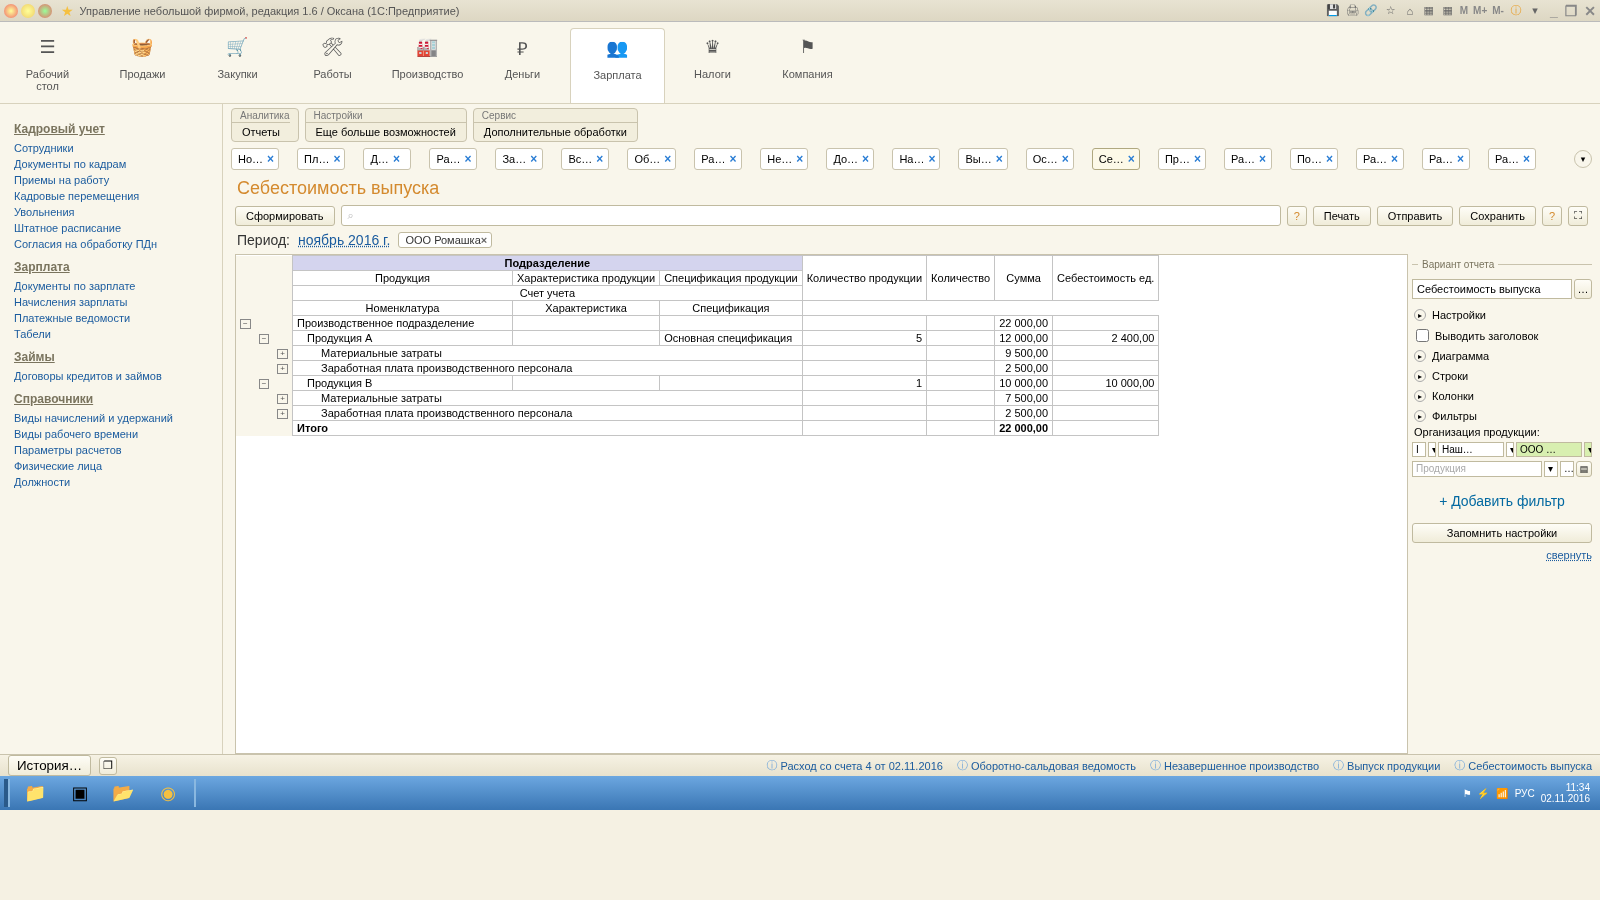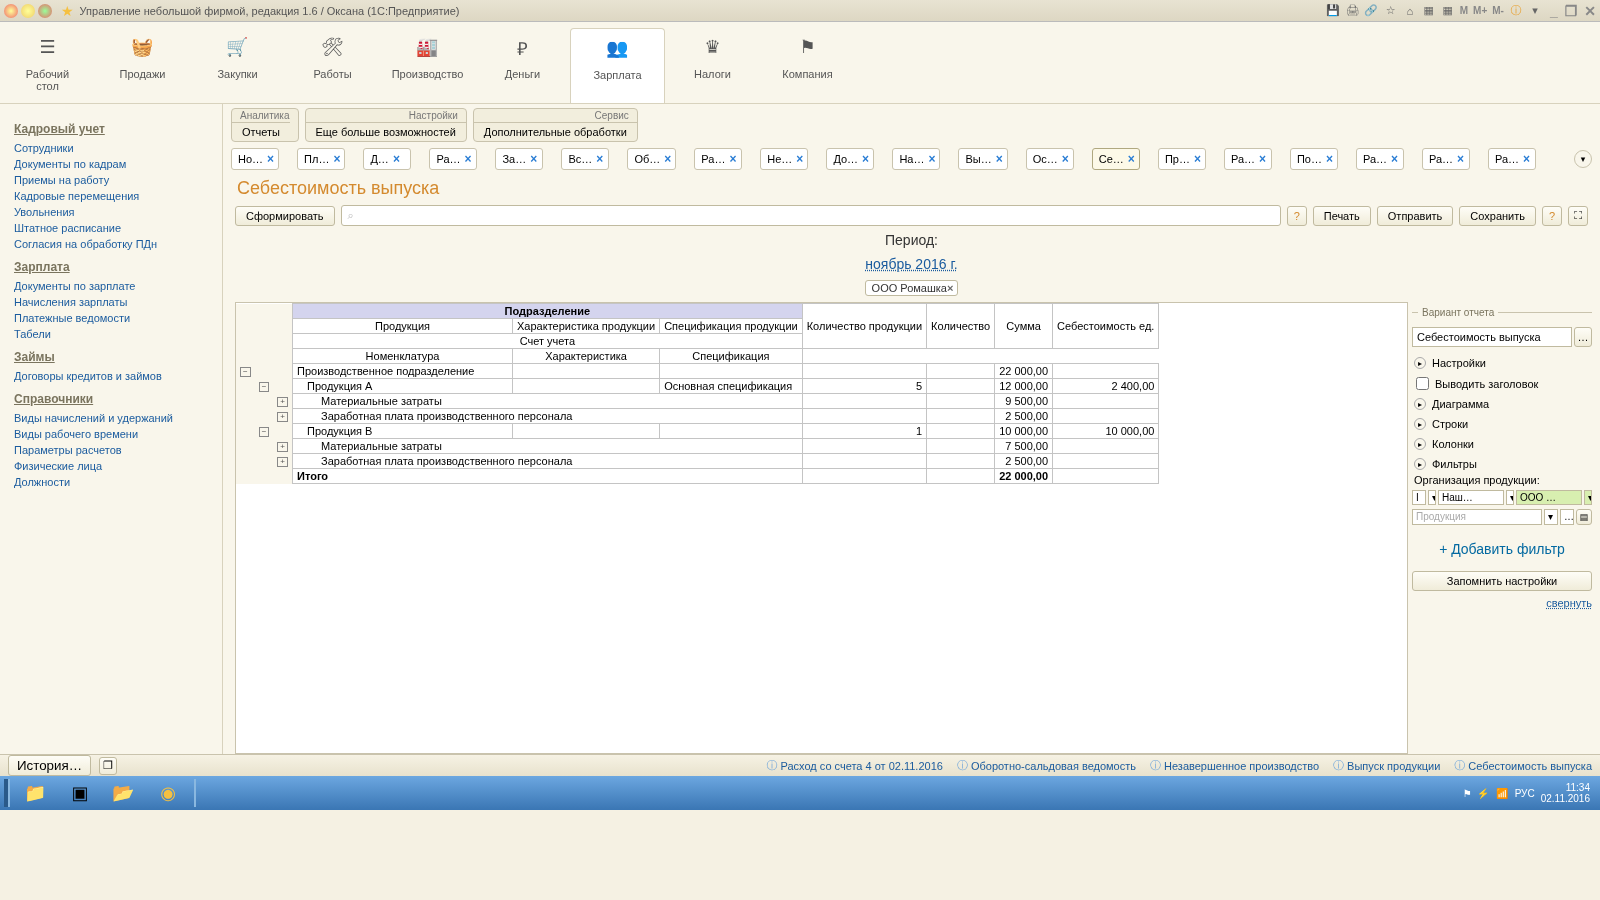--- a/index.html
+++ b/index.html
@@ -23,37 +23,37 @@
 .topnav-lbl { color: #555; font-size: 11px; margin-top: 8px; line-height: 12px;}
 
 .body-row { display: flex; height: 650px; }
 .sidebar { width: 223px; background: #f9f6eb; padding: 10px 0 0 14px; border-right: 1px solid #d8d2bd; overflow: hidden;}
 .sb-head { color: #7a745e; font-weight: bold; font-size: 12px; margin: 8px 0 4px 0; text-decoration: underline; }
 .sb-link { color: #1a5b9e; font-size: 11px; padding: 2px 0; cursor: pointer; }
 
 .main { flex: 1; background: #f9f6eb; display: flex; flex-direction: column; }
 .subtabs { display: flex; padding: 4px 8px 0 8px; gap: 6px; }
 .subtab-grp { border: 1px solid #c9c3ad; border-radius: 4px; background: #f2eedd; font-size: 10px;}
-.subtab-hdr { padding: 1px 8px; color: #777; text-align: right; font-size: 10px;}
+.subtab-hdr { padding: 1px 8px; color: #777; text-align: left; font-size: 10px;}
 .subtab-body { display: flex; }
 .subtab-btn { padding: 3px 10px; border-top: 1px solid #c9c3ad; cursor: pointer; font-size: 11px;}
 
 .doctabs { display: flex; padding: 6px 8px 0 8px; gap: 18px; align-items: center; }
 .doctab { background: #fff; border: 1px solid #c9c3ad; border-radius: 3px; padding: 3px 4px 3px 6px; font-size: 11px; display: flex; align-items: center; gap: 4px; cursor: pointer; min-width: 48px; }
 .doctab.active { background: #fdf9e8; border-color: #b0a880; }
 .doctab-x { color: #2a7dd4; font-weight: bold; font-size: 12px; }
 .doctabs-more { width: 18px; height: 18px; border: 1px solid #c9c3ad; border-radius: 50%; display: flex; align-items: center; justify-content: center; margin-left: auto; font-size: 9px;}
 
 .page-title { color: #d48a2e; font-size: 18px; padding: 8px 0 6px 14px; }
 .toolbar { display: flex; align-items: center; padding: 0 12px 6px 12px; gap: 6px; }
 .btn { background: linear-gradient(#fefdf7,#f0ecd9); border: 1px solid #c0ba9f; border-radius: 3px; padding: 3px 10px; font-size: 11px; cursor: pointer; }
 .search { flex: 1; border: 1px solid #c0ba9f; border-radius: 3px; padding: 3px 6px; background: #fff; color: #bbb; font-size: 11px;}
 .ico-btn { width: 20px; height: 20px; border: 1px solid #c0ba9f; border-radius: 3px; display: flex; align-items: center; justify-content: center; background: linear-gradient(#fefdf7,#f0ecd9); font-size: 11px; cursor:pointer;}
 
-.period-row { padding: 0 14px 6px 14px; display: flex; align-items: center; gap: 8px; font-size: 14px; color: #333; flex-direction: column;}
+.period-row { padding: 0 14px 6px 14px; display: flex; align-items: flex-start; gap: 8px; font-size: 14px; color: #333;}
 .period-link { color: #1a5b9e; text-decoration: underline dotted; }
 .chip { border: 1px solid #c0ba9f; border-radius: 3px; padding: 1px 4px 1px 6px; font-size: 11px; display: flex; align-items: center; background: #fff;}
 .chip-x { color: #666; font-weight: bold; cursor: pointer; }
 
 .content-row { flex: 1; display: flex; padding: 0 8px 0 12px; gap: 4px; overflow: hidden;}
 .report { flex: 1; background: #fff; border: 1px solid #c9c3ad; position: relative; overflow: auto;}
 .report table { border-collapse: collapse; font-size: 11px; }
 .report th, .report td { border: 1px solid #c4c4c4; padding: 1px 4px; white-space: nowrap; }
 .report th { background: #fff; font-weight: normal; text-align: center; }
 .hdr-band { background: #d4d4ee !important; font-weight: bold !important; text-align: center;}

